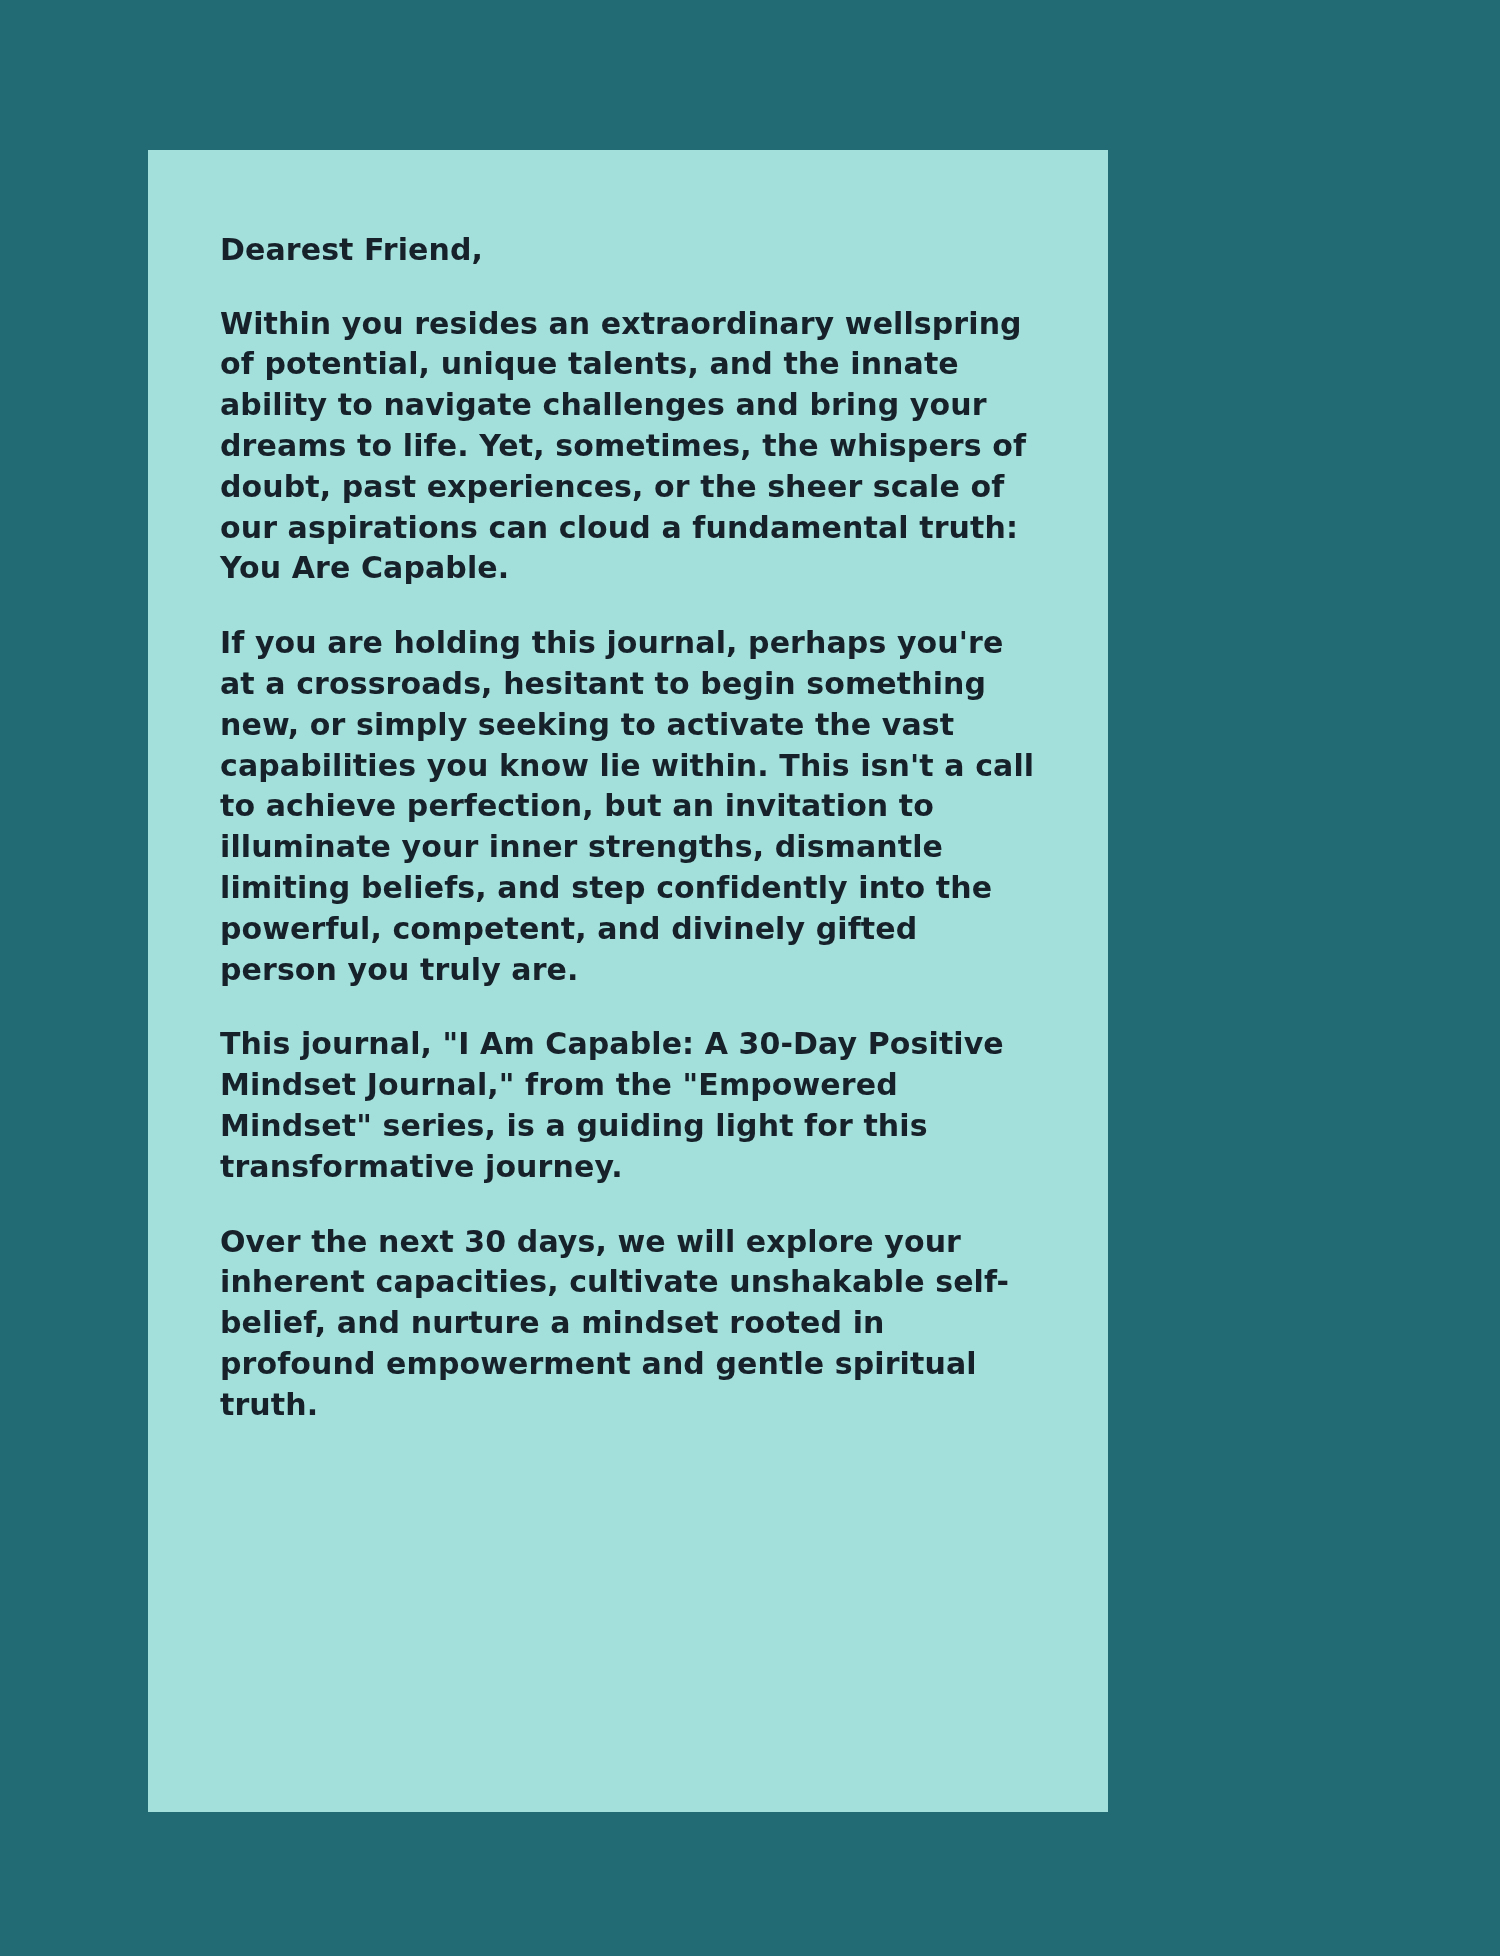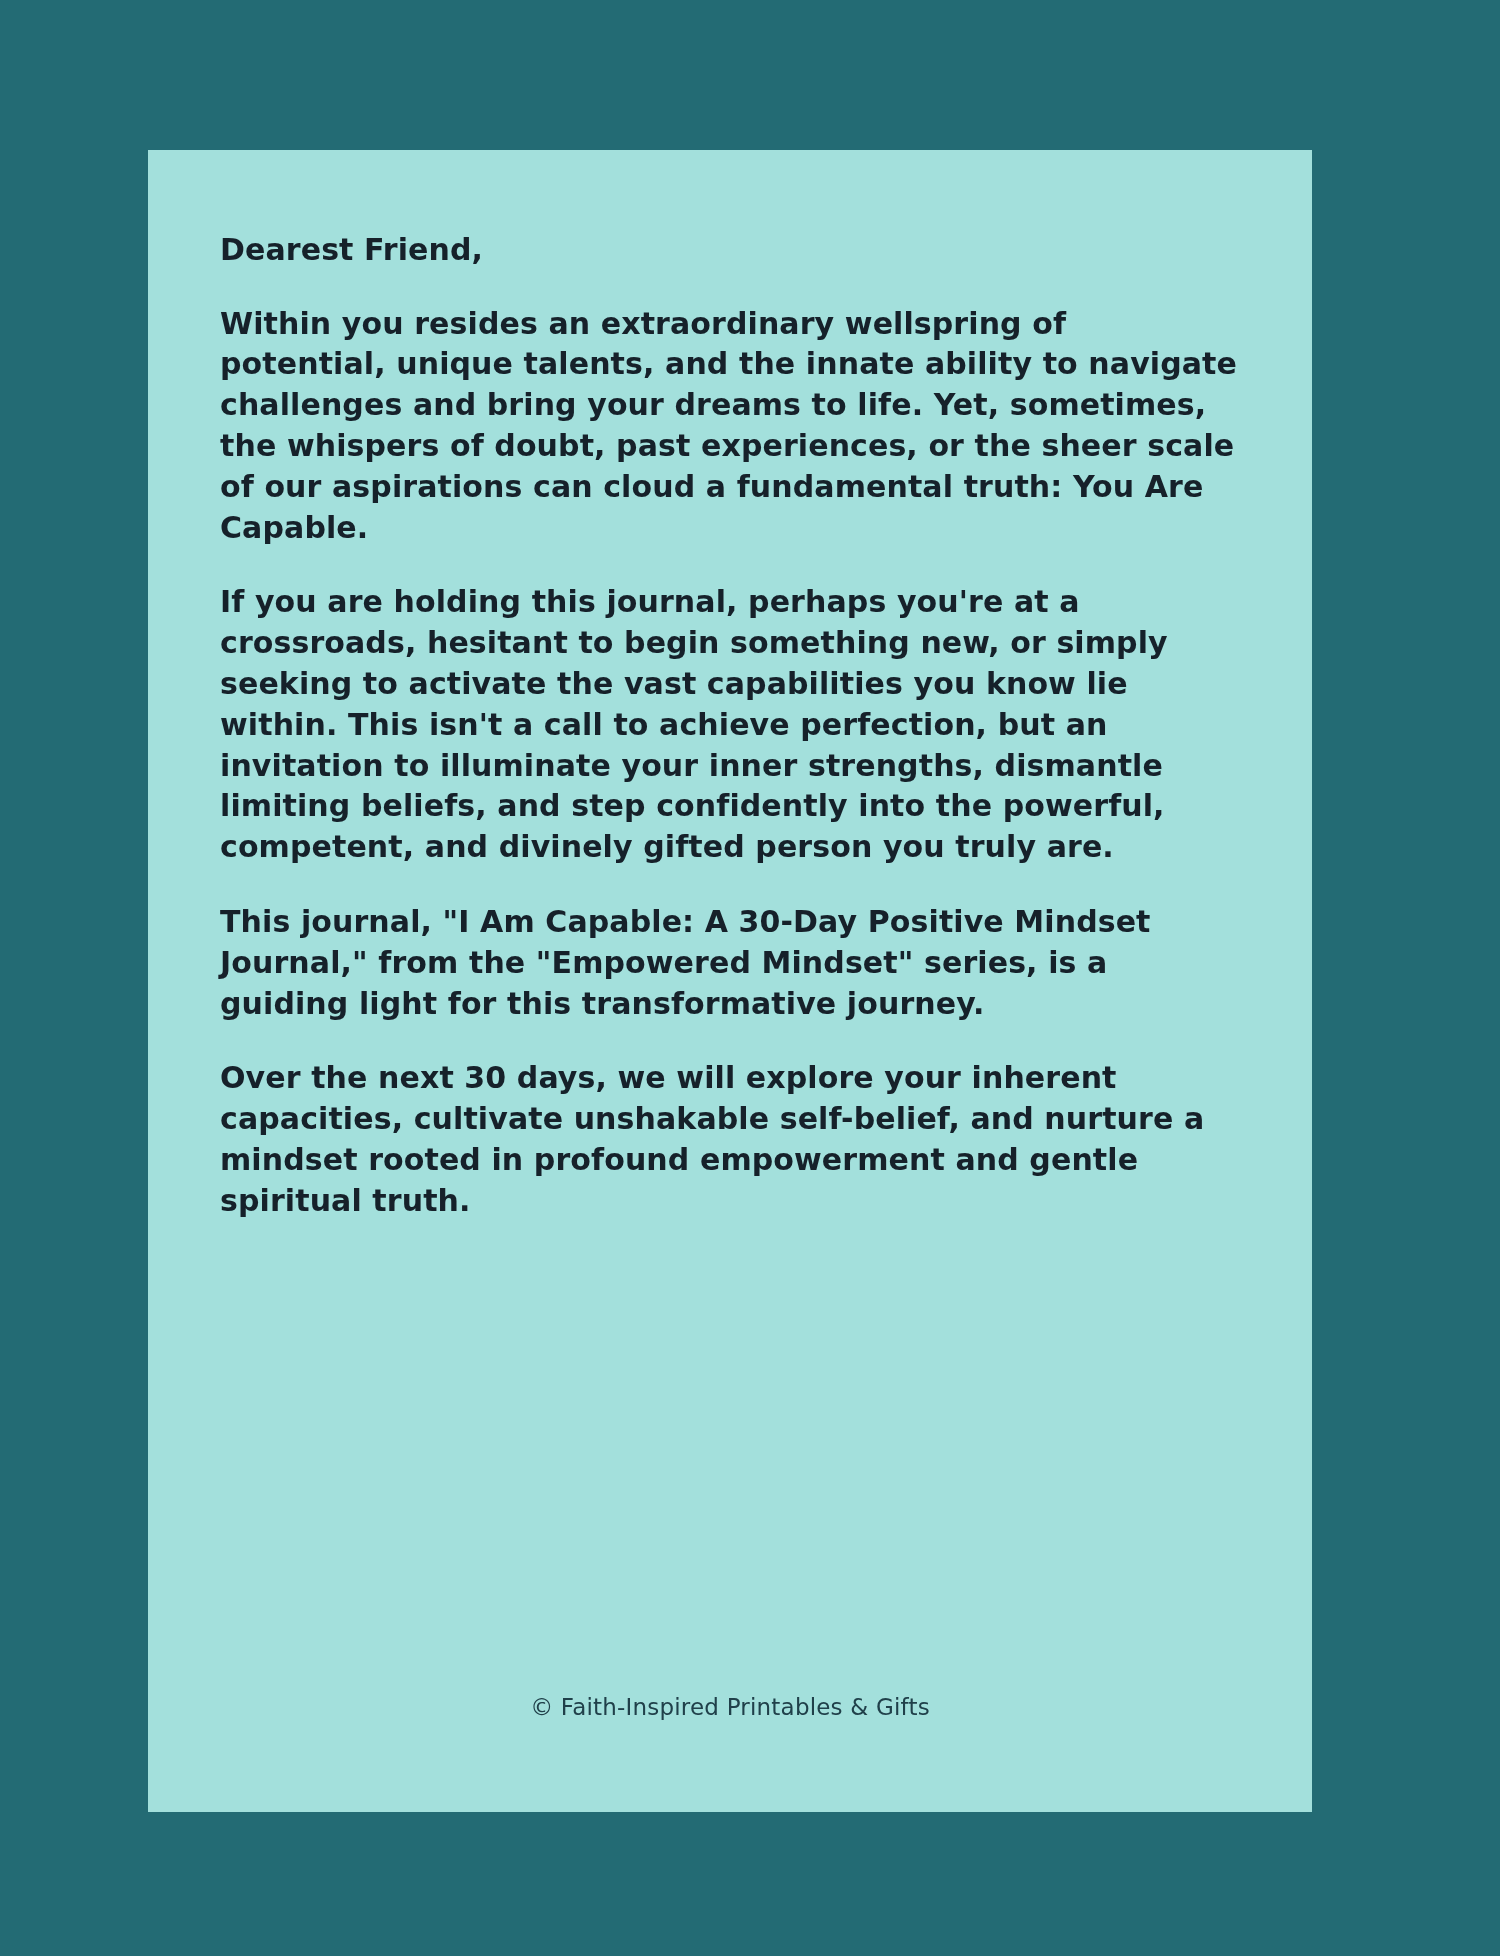--- a/index.html
+++ b/index.html
@@ -10,21 +10,21 @@
     width: 1500px;
     height: 1956px;
     background: #236b74;
     font-family: "DejaVu Sans", sans-serif;
     overflow: hidden;
   }
   .page {
     position: absolute;
     left: 148px;
     top: 150px;
-    width: 1164px;
+    width: 960px;
     height: 1662px;
     background: #a3e0dc;
     box-sizing: border-box;
     padding: 80px 72px 40px 72px;
   }
   .letter-body {
     display: block;
   }
   .salutation {
     font-size: 30px;
@@ -61,14 +61,13 @@
 <body>
 
 <div class="page">
   <div class="letter-body">
     <p class="salutation">Dearest Friend,</p>
     <p class="para">Within you resides an extraordinary wellspring of potential, unique talents, and the innate ability to navigate challenges and bring your dreams to life. Yet, sometimes, the whispers of doubt, past experiences, or the sheer scale of our aspirations can cloud a fundamental truth: You Are Capable.</p>
     <p class="para">If you are holding this journal, perhaps you're at a crossroads, hesitant to begin something new, or simply seeking to activate the vast capabilities you know lie within. This isn't a call to achieve perfection, but an invitation to illuminate your inner strengths, dismantle limiting beliefs, and step confidently into the powerful, competent, and divinely gifted person you truly are.</p>
     <p class="para">This journal, "I Am Capable: A 30-Day Positive Mindset Journal," from the "Empowered Mindset" series, is a guiding light for this transformative journey.</p>
     <p class="para">Over the next 30 days, we will explore your inherent capacities, cultivate unshakable self-belief, and nurture a mindset rooted in profound empowerment and gentle spiritual truth.</p>
   </div>
-  <div class="footer">© Faith-Inspired Printables &amp; Gifts</div>
 </div>
 
 </body></html>

